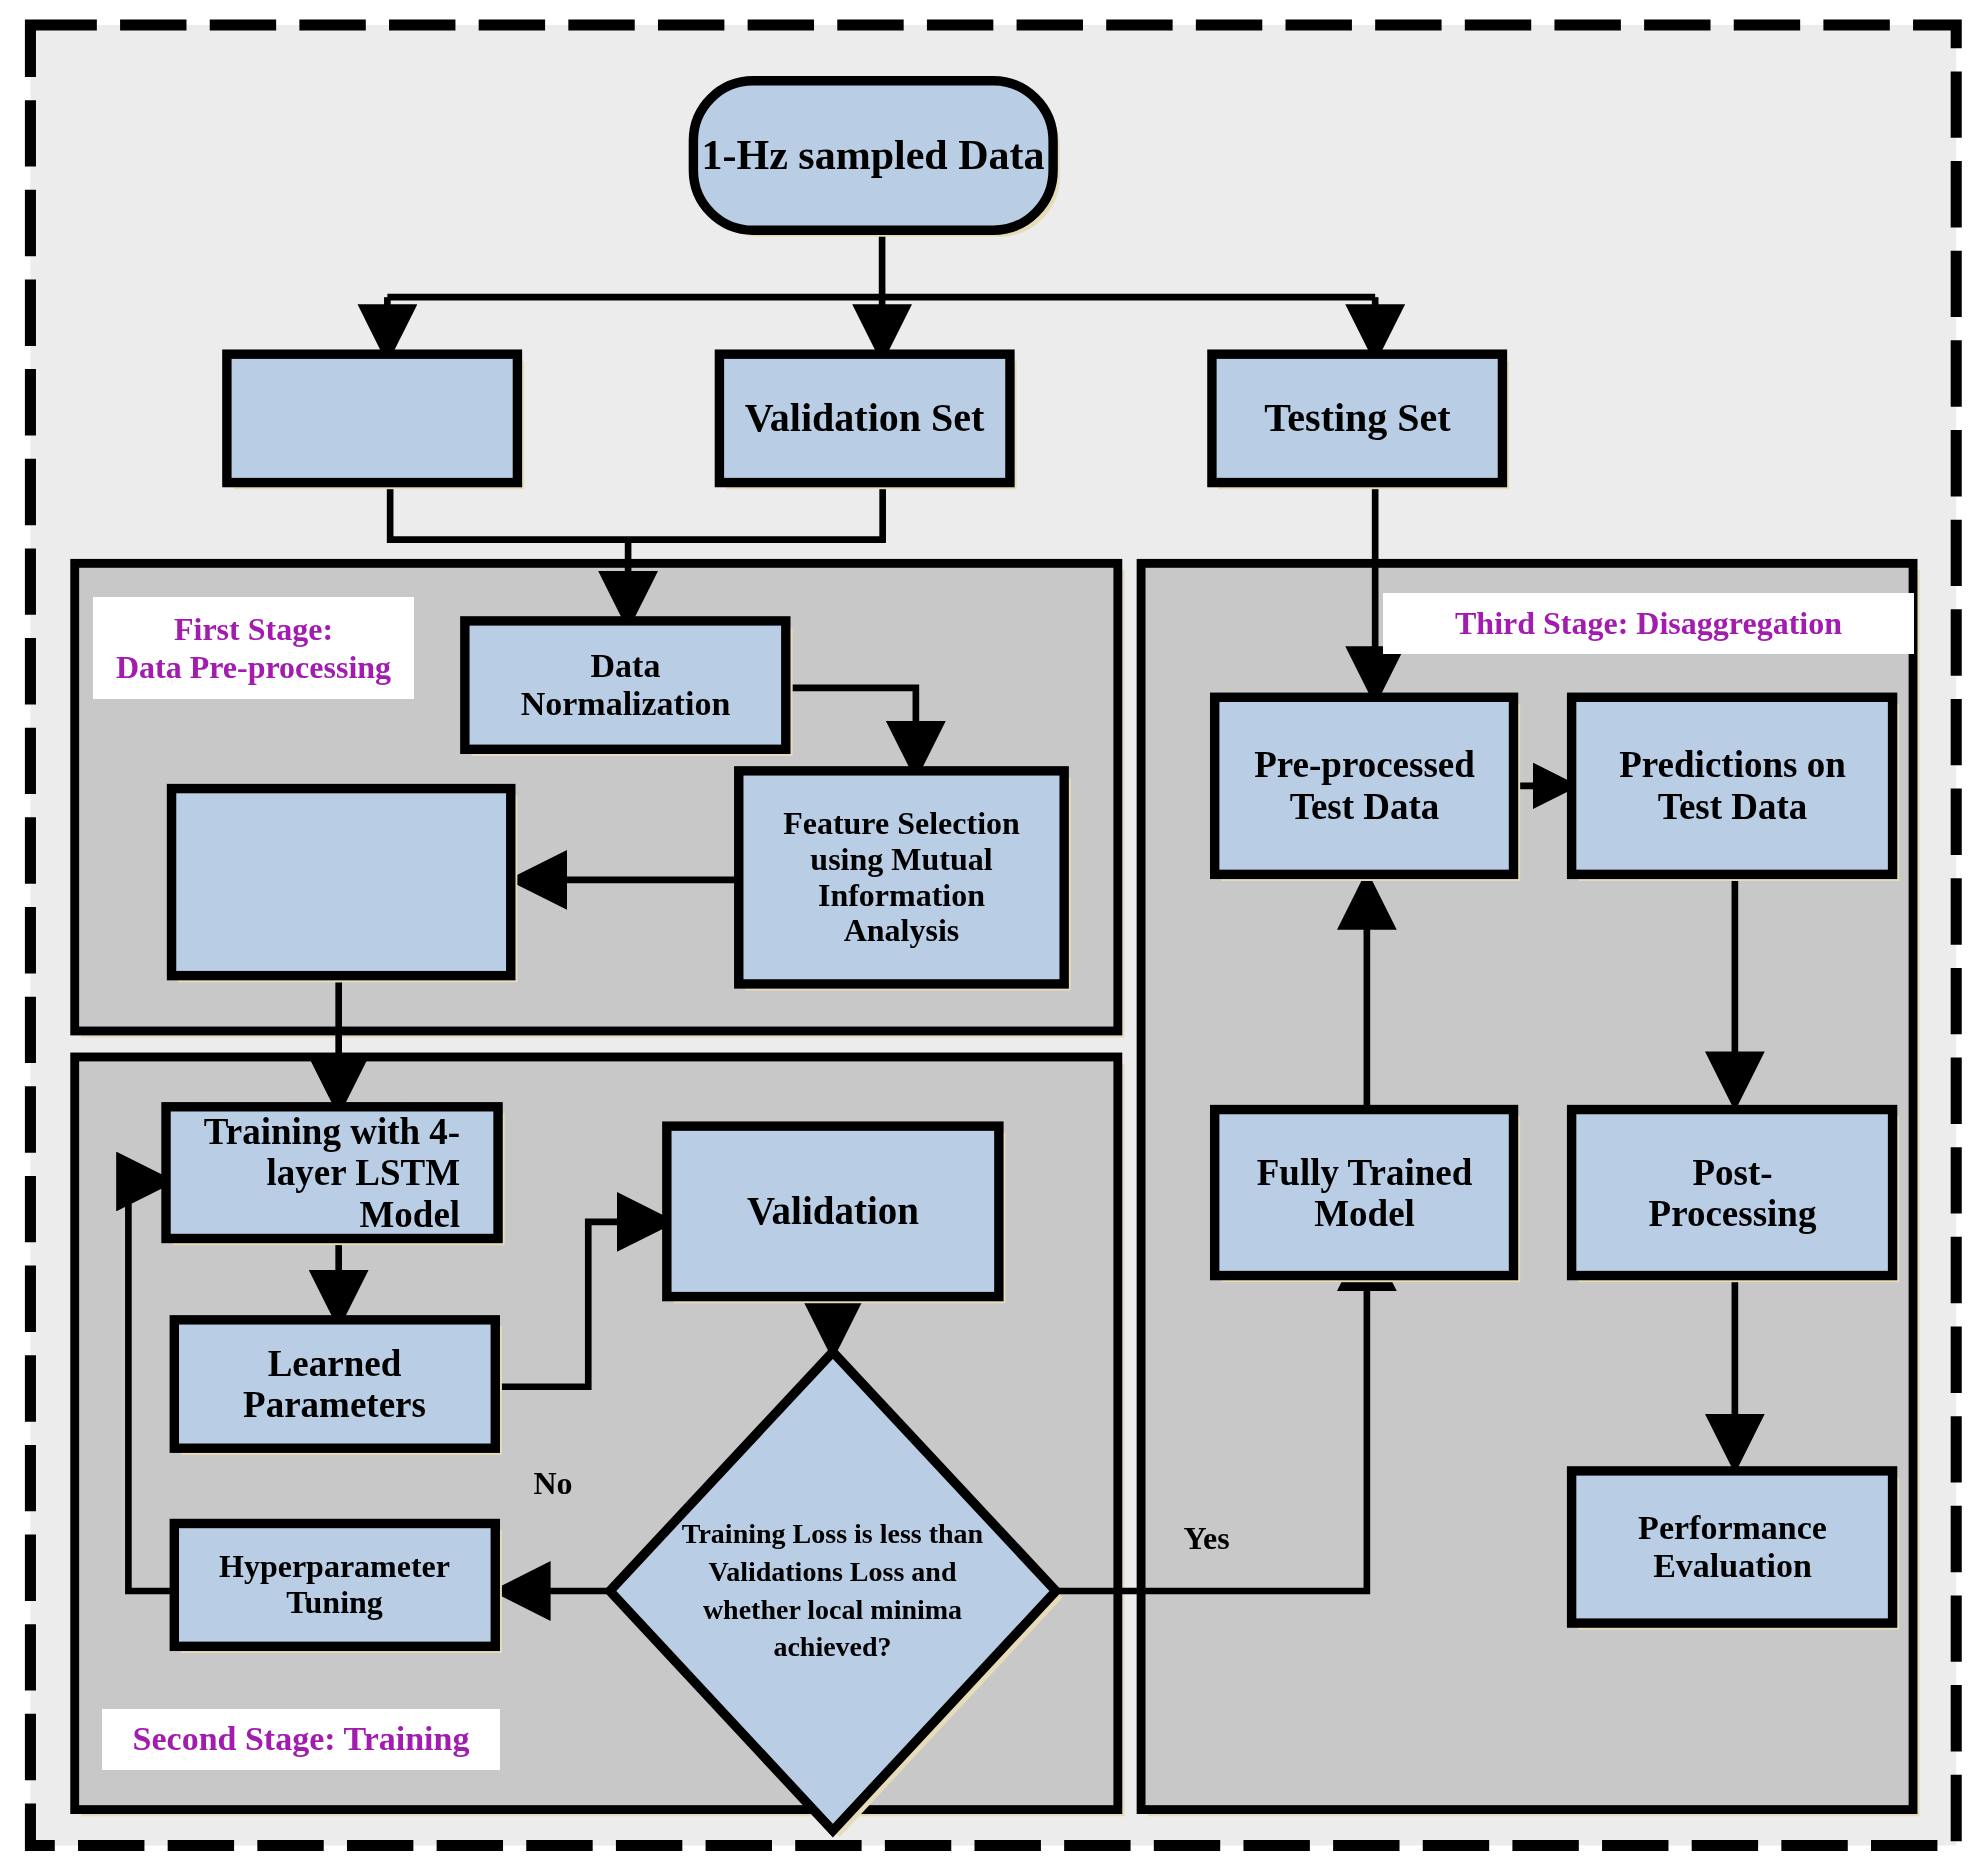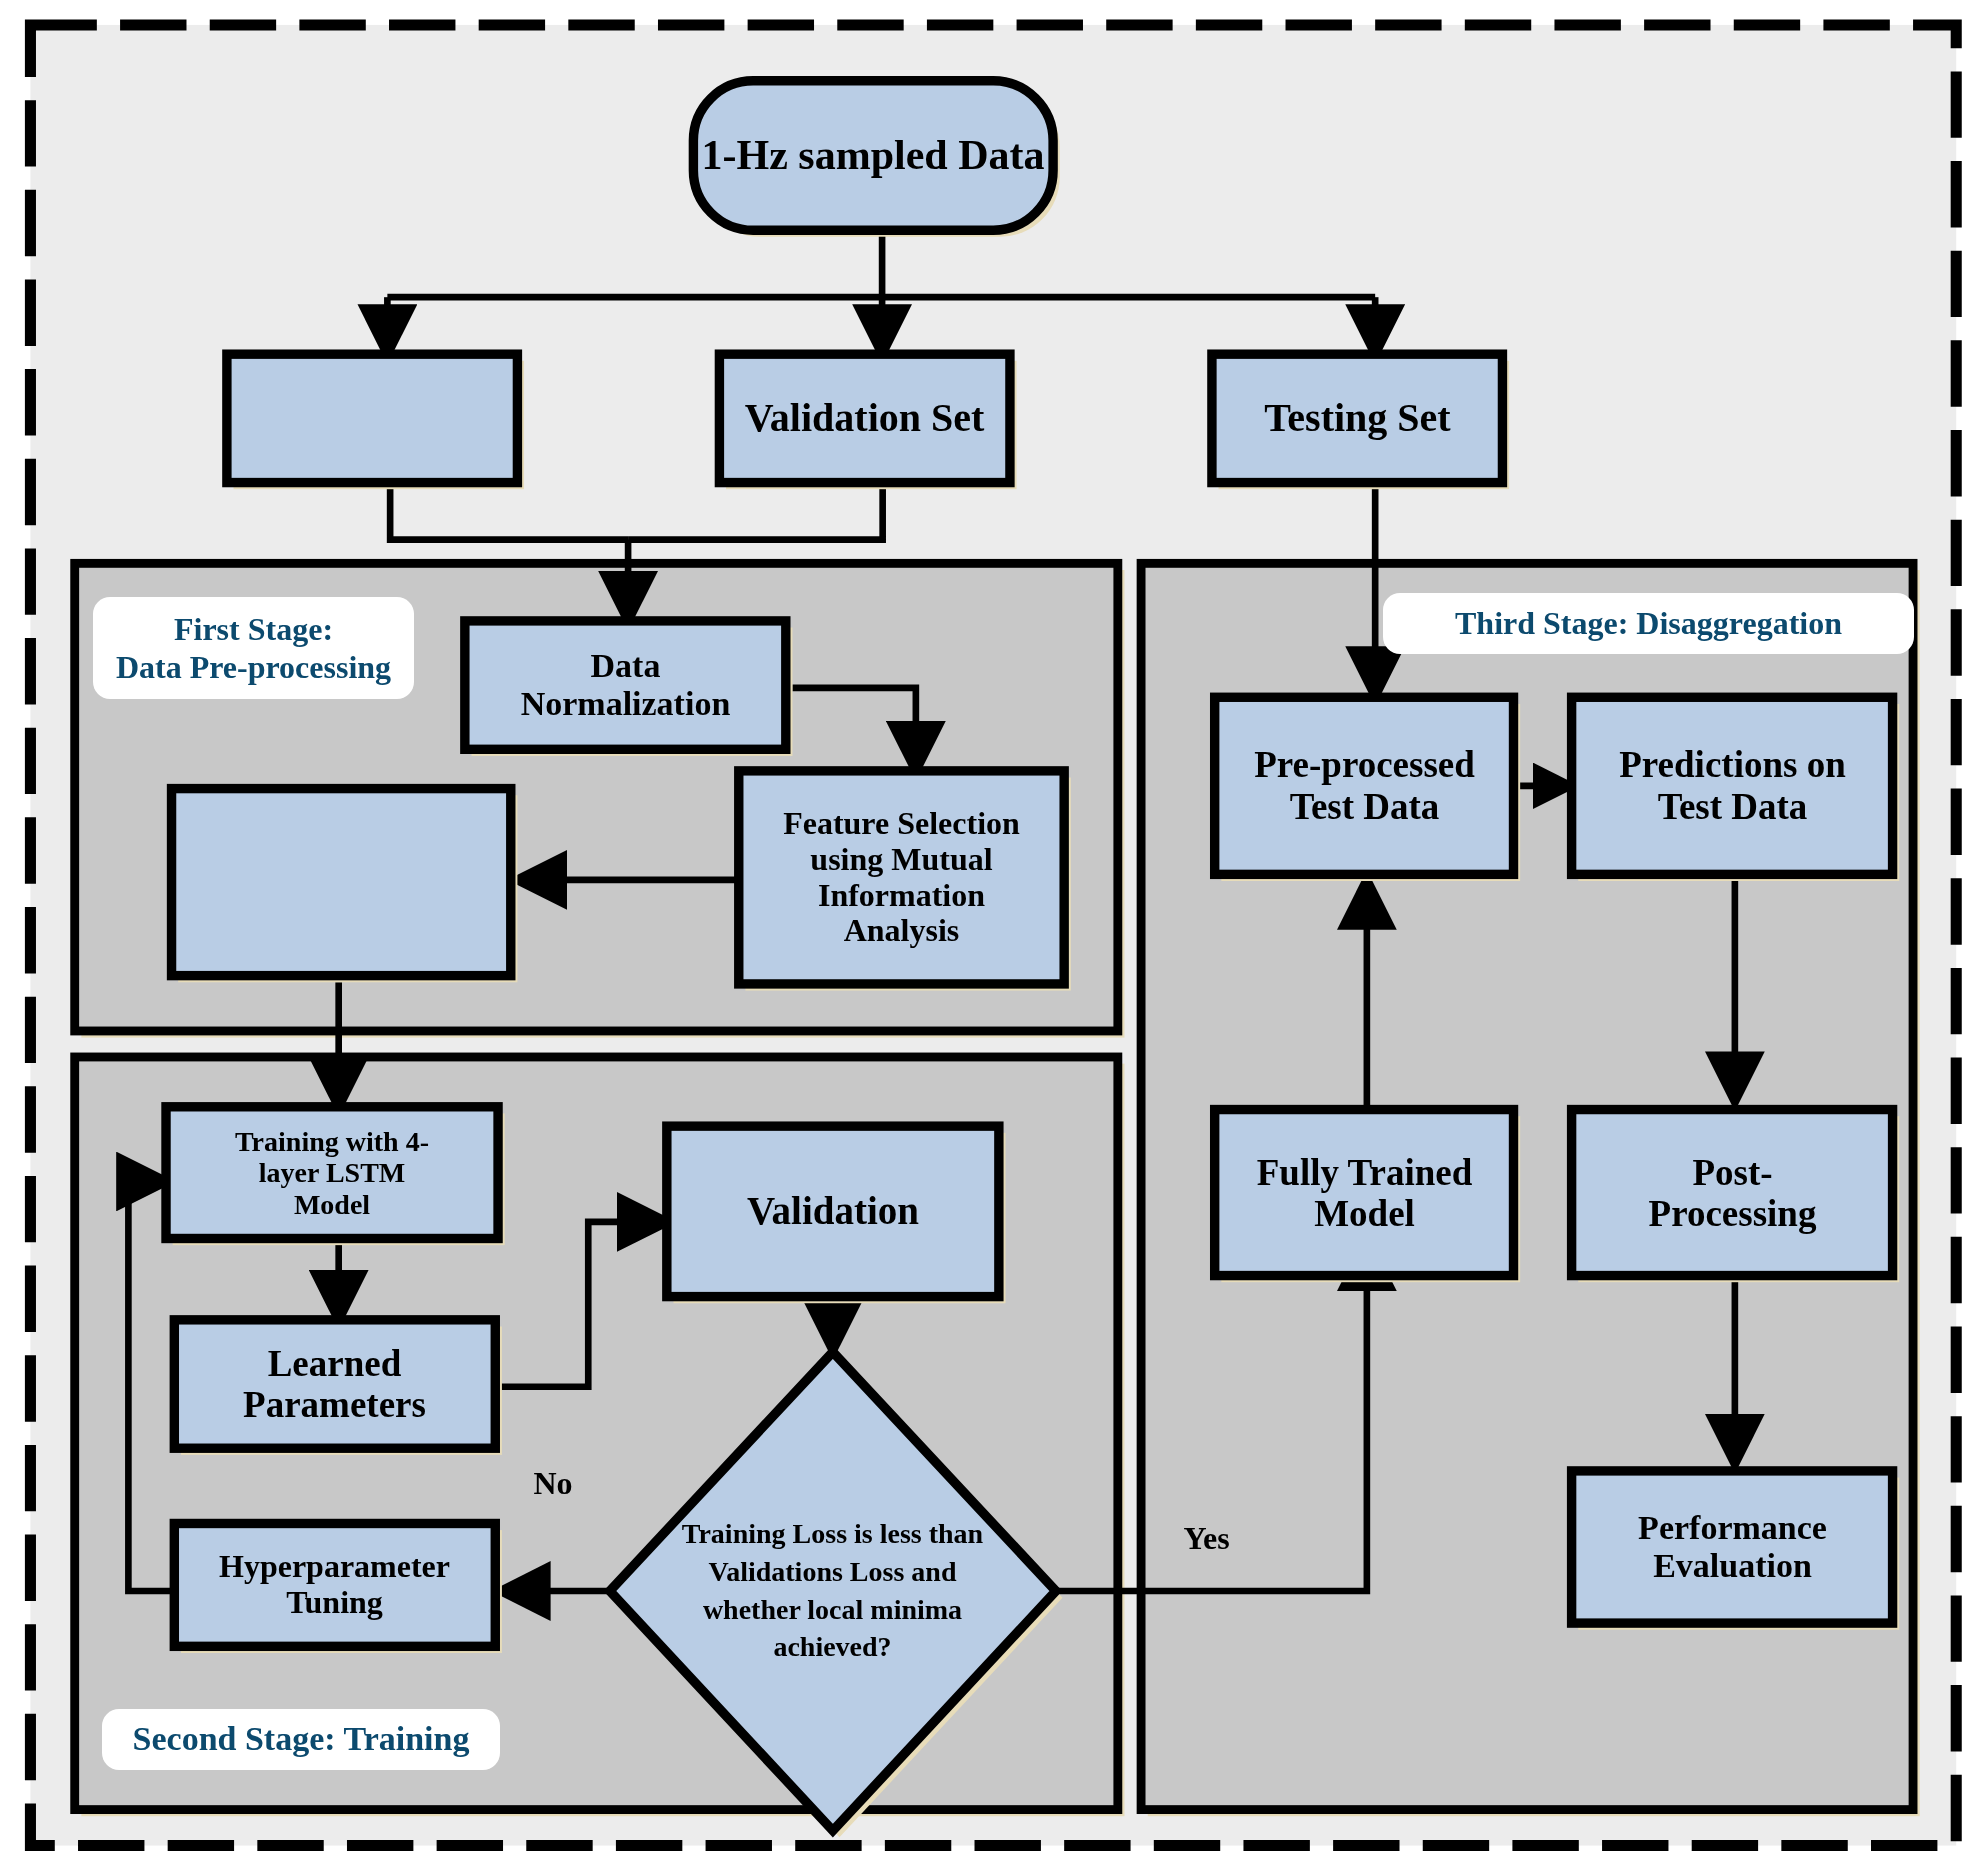--- a/index.html
+++ b/index.html
@@ -11,24 +11,23 @@
     text-align:center;font-family:"Liberation Serif", serif;font-weight:bold;
     color:#000000;line-height:1.12;pointer-events:none;
     font-stretch:condensed;
   }
   .edge-label{
     position:absolute;display:flex;align-items:center;justify-content:center;
     font-family:"Liberation Serif", serif;font-weight:bold;color:#000;
   }
   .stage-tag{
     position:absolute;display:flex;flex-direction:column;align-items:center;
-    justify-content:center;background:#ffffff;color:#0c4a6e;
+    justify-content:center;background:#ffffff;color:#a21caf;
     font-family:"Liberation Serif", serif;font-weight:bold;text-align:center;
     line-height:1.2;
-    border-radius:17px;
   }
 </style>
 </head>
 <body>
 
 <div id="root">
 
   <svg viewBox="0 0 3587 3390" xmlns="http://www.w3.org/2000/svg">
     <defs>
       <marker id="arrow" viewBox="0 0 12 12" refX="10" refY="6" markerWidth="9" markerHeight="9" orient="auto-start-reverse">
@@ -156,21 +155,21 @@
   <div class="node-label" style="left:719px;top:354px;width:291px;height:128px;font-size:40px;">Validation Set</div>
   <div class="node-label" style="left:1212px;top:354px;width:291px;height:128px;font-size:40px;">Testing Set</div>
 
   <div class="node-label" style="left:465px;top:621px;width:321px;height:128px;font-size:34px;white-space:pre-line;">Data
 Normalization</div>
   <div class="node-label" style="left:739px;top:771px;width:325px;height:213px;font-size:32px;white-space:pre-line;">Feature Selection
 using Mutual
 Information
 Analysis</div>
 
-  <div class="node-label" style="left:166px;top:1107px;width:332px;height:132px;font-size:28px;white-space:pre-line;">Training with 4-
+  <div class="node-label" style="left:166px;top:1107px;width:332px;height:132px;font-size:37px;white-space:pre-line;text-align:right;">Training with 4-
 layer LSTM
 Model</div>
   <div class="node-label" style="left:174px;top:1320px;width:321px;height:128px;font-size:37px;white-space:pre-line;">Learned
 Parameters</div>
   <div class="node-label" style="left:174px;top:1523px;width:321px;height:123px;font-size:32px;white-space:pre-line;">Hyperparameter
 Tuning</div>
   <div class="node-label" style="left:667px;top:1126px;width:332px;height:170px;font-size:39px;">Validation</div>
   <div class="node-label" style="left:639px;top:1469px;width:387px;height:243px;font-size:28px;white-space:pre-line;line-height:1.35;">Training Loss is less than
 Validations Loss and
 whether local minima

